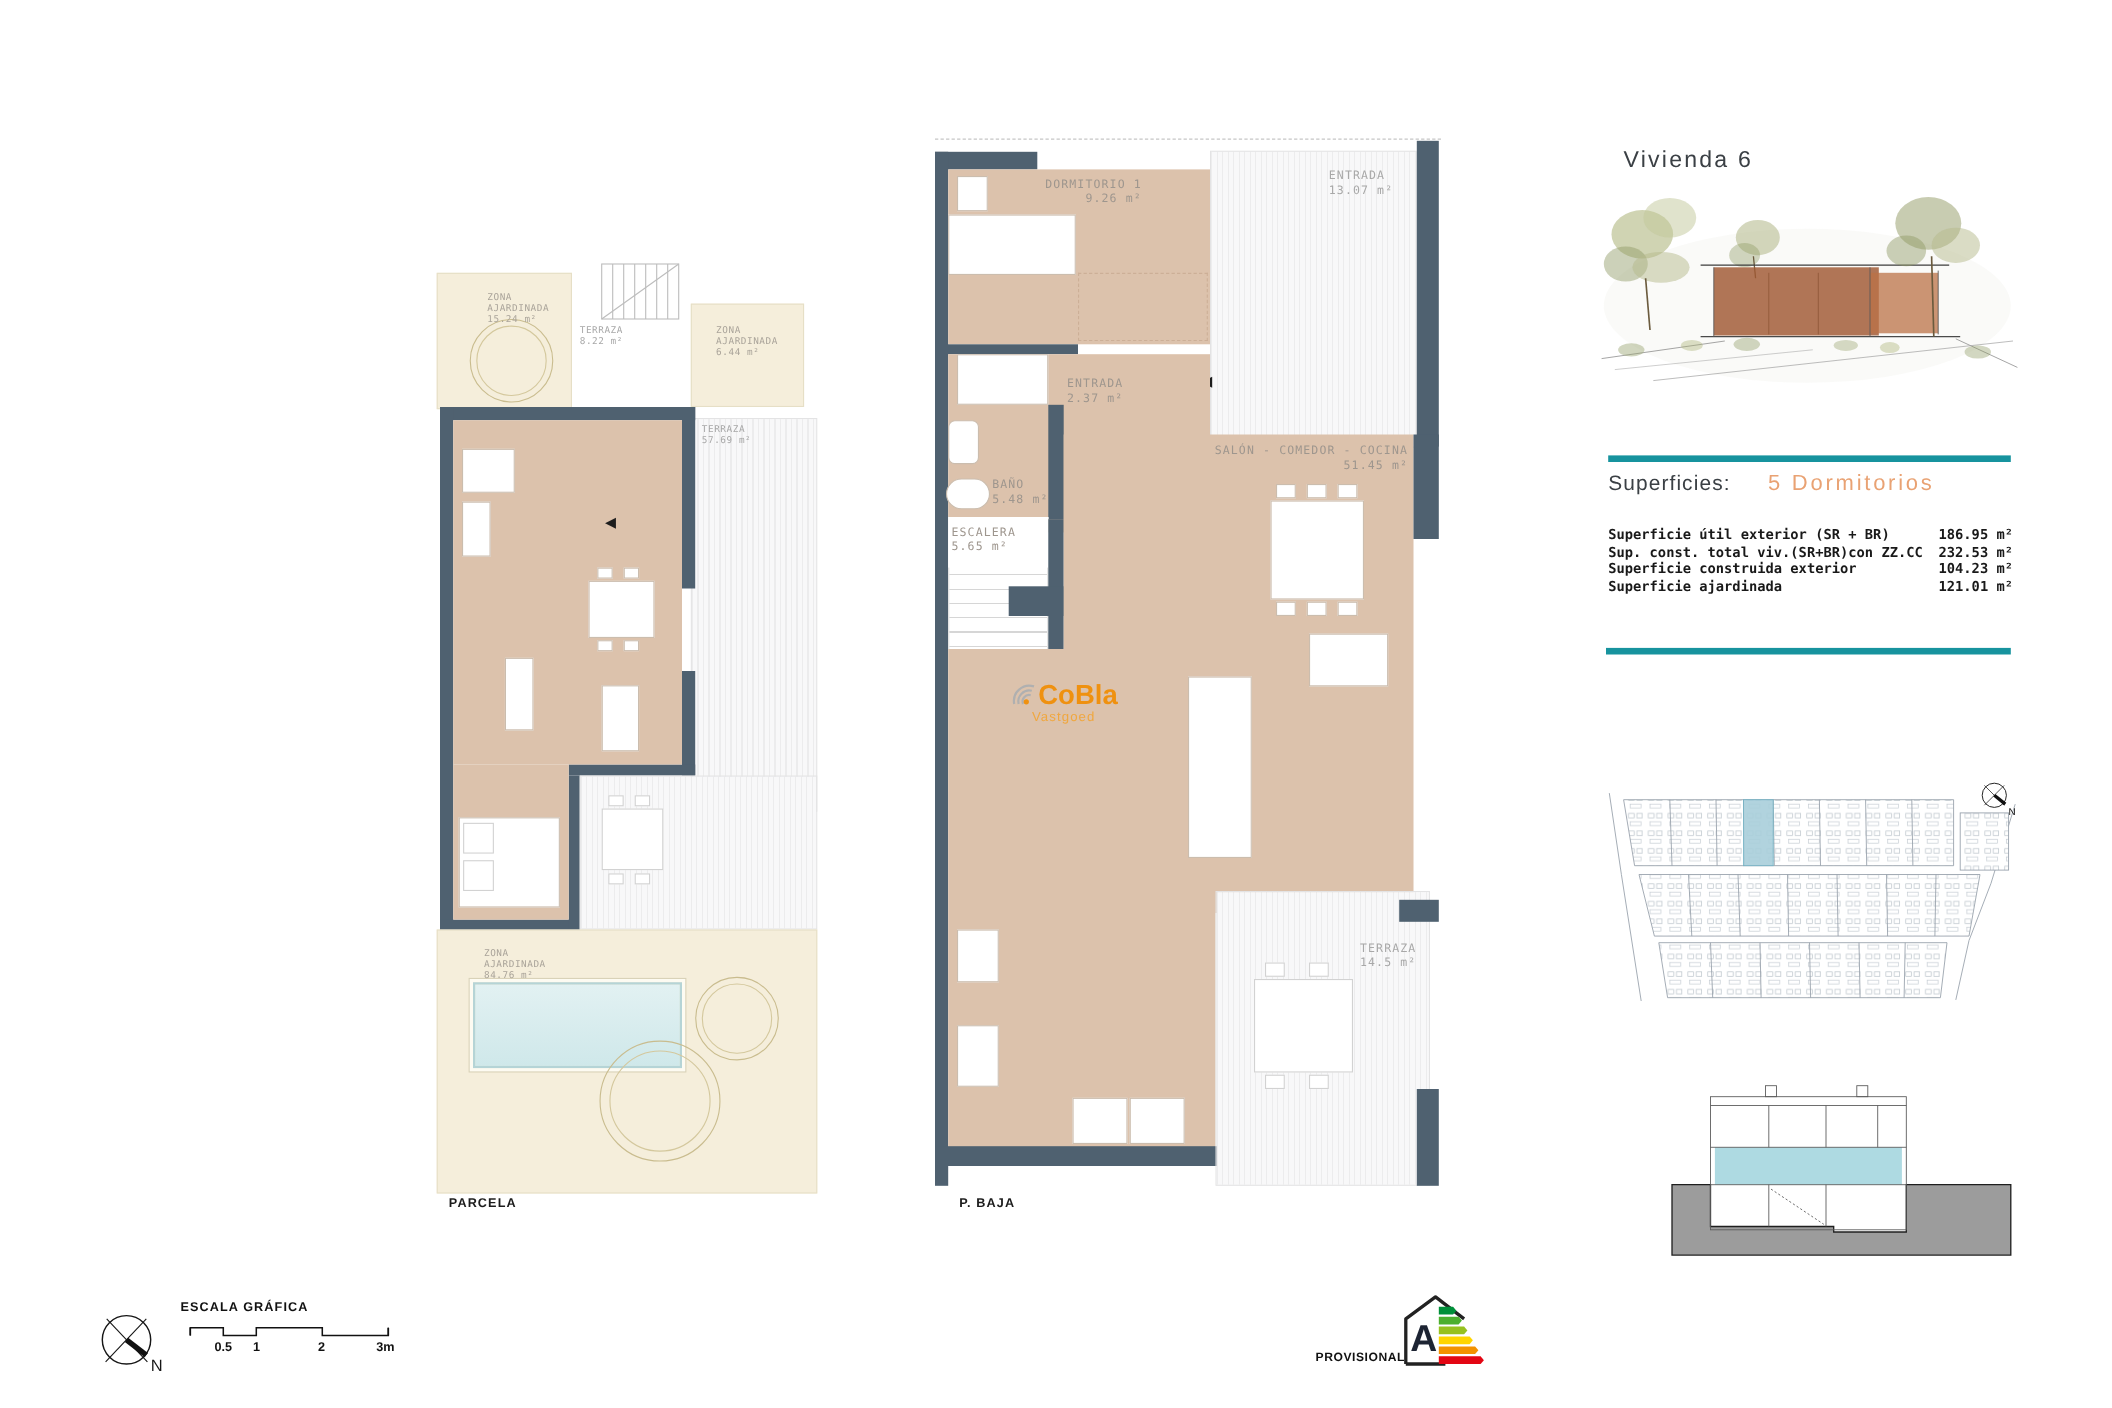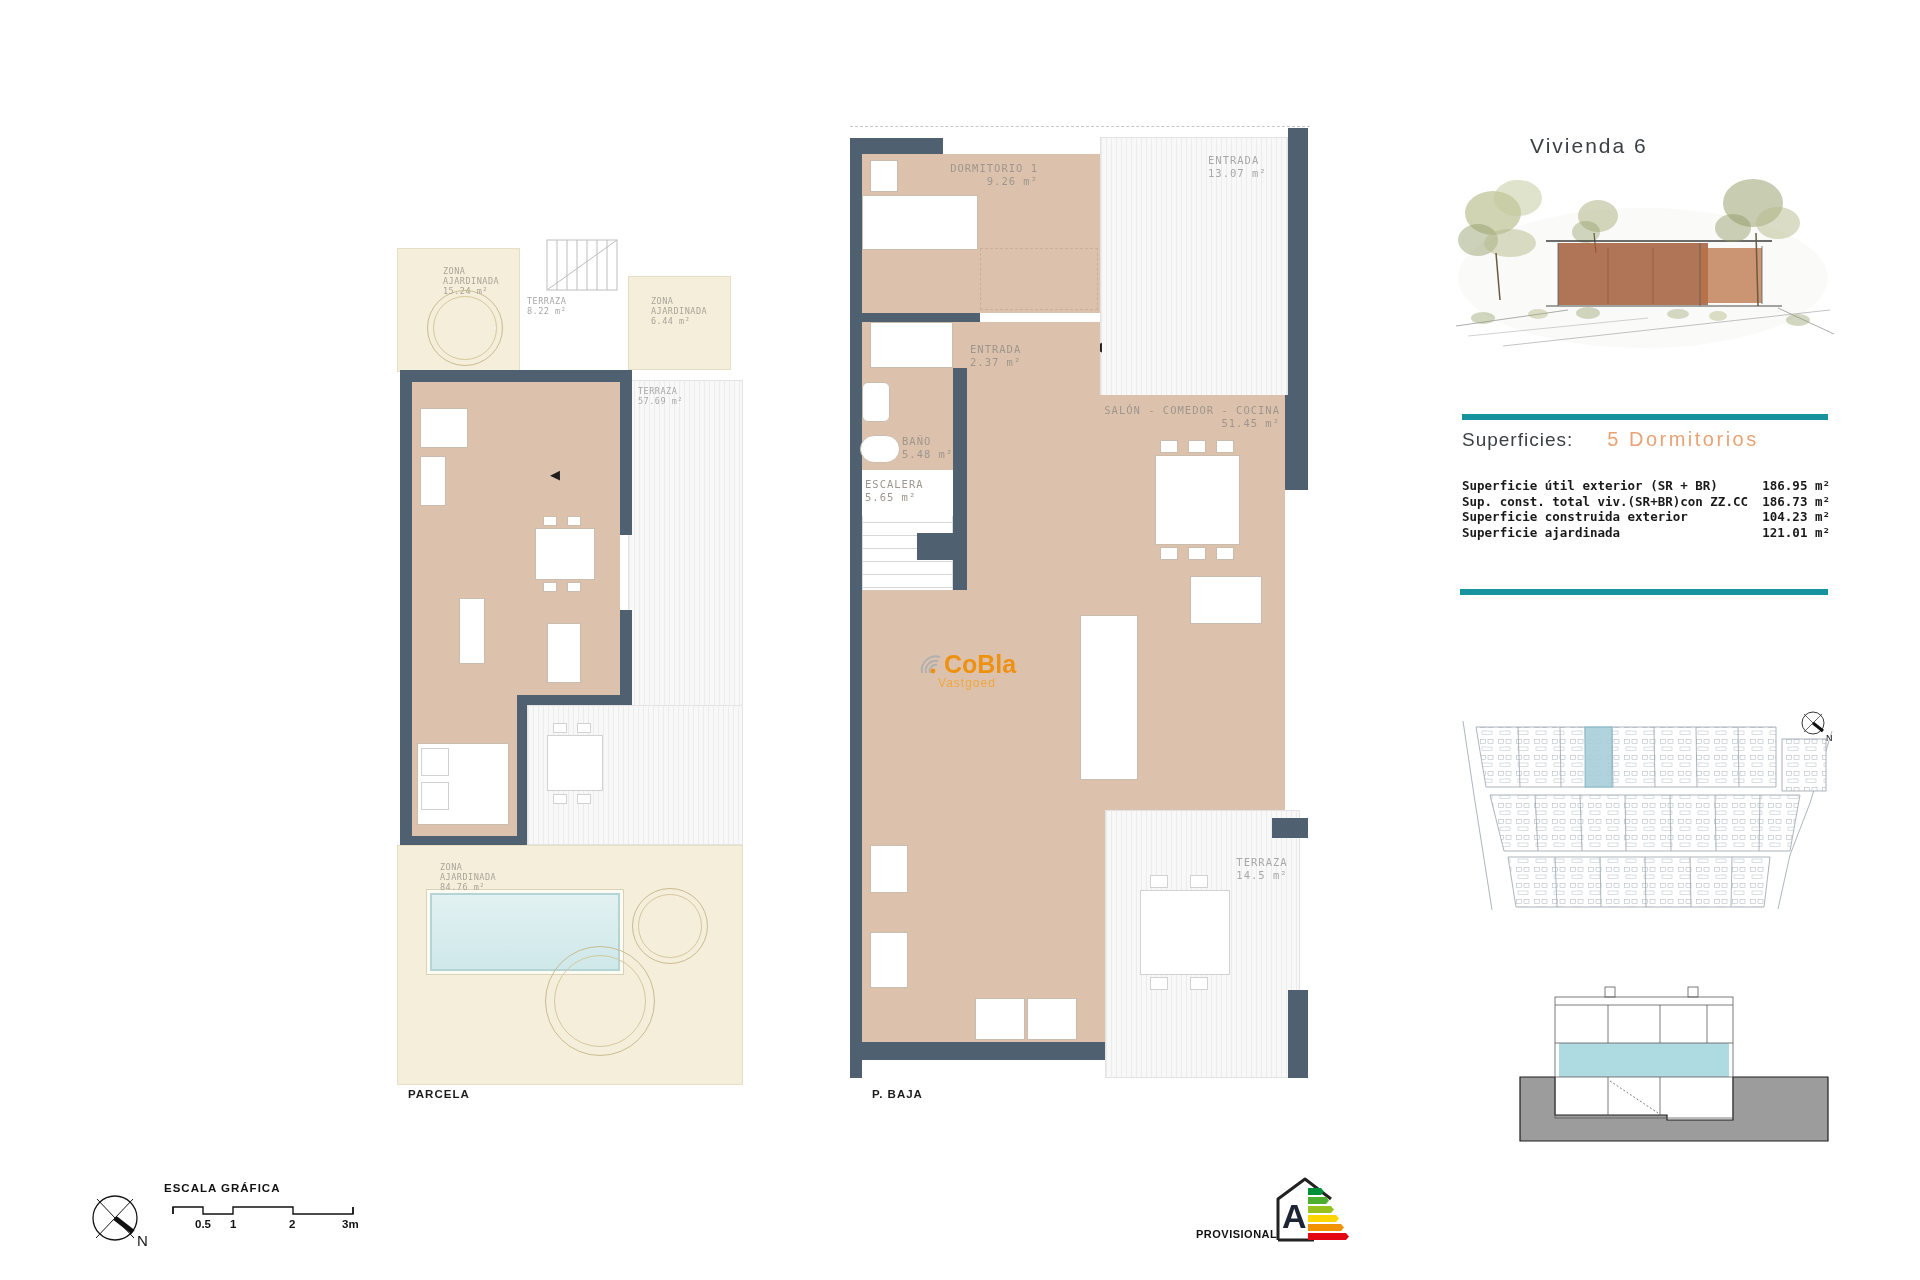--- a/index.html
+++ b/index.html
@@ -203,35 +203,35 @@
     <div class="abs wboxg" style="left:290px;top:772px;width:90px;height:85px;"></div>
     <div class="abs wboxg" style="left:300px;top:757px;width:18px;height:13px;"></div>
     <div class="abs wboxg" style="left:340px;top:757px;width:18px;height:13px;"></div>
     <div class="abs wboxg" style="left:300px;top:859px;width:18px;height:13px;"></div>
     <div class="abs wboxg" style="left:340px;top:859px;width:18px;height:13px;"></div>
     <div class="abs room-label gray" style="left:372px;top:738px;width:80px;text-align:center;">
       <span>TERRAZA</span>
       <span>14.5 m²</span>
     </div>
 
-    <div class="abs wm" style="left:52px;top:500px;width:130px;margin-top:32px;">
+    <div class="abs wm" style="left:52px;top:500px;width:130px;">
       <svg width="26" height="24" viewBox="0 0 26 24" style="vertical-align:-4px;">
         <g fill="none" stroke="#b0b0b0" stroke-width="2">
           <path d="M4,20 A14,14 0 0 1 22,4"></path>
           <path d="M8,20 A10,10 0 0 1 20,8"></path>
           <path d="M12,20 A6,6 0 0 1 19,12"></path>
         </g>
         <circle cx="15" cy="18" r="2.4" fill="#ef9110"></circle>
       </svg><span class="wm-brand">CoBla</span>
       <div class="wm-sub">Vastgoed</div>
     </div>
   </div>
   <div class="abs caption" style="left:872px;top:1088px;">P. BAJA</div>
 
-  <div class="abs page-title" style="left:1530px;top:134px;text-align:center;">Vivienda 6</div>
+  <div class="abs page-title" style="left:1476px;top:134px;text-align:center;">Vivienda 6</div>
 
   <svg class="abs" style="left:1448px;top:158px;" width="390" height="240" viewBox="0 0 390 240">
     <ellipse cx="195" cy="120" rx="185" ry="70" fill="#d8d4c4" opacity="0.12"></ellipse>
 
     <ellipse cx="45" cy="55" rx="28" ry="22" fill="#aab174" opacity="0.55"></ellipse>
     <ellipse cx="70" cy="40" rx="24" ry="18" fill="#c2c79a" opacity="0.5"></ellipse>
     <ellipse cx="30" cy="82" rx="20" ry="16" fill="#8f9a63" opacity="0.45"></ellipse>
     <ellipse cx="62" cy="85" rx="26" ry="14" fill="#b5ba8c" opacity="0.5"></ellipse>
     <path d="M48,95 L52,142" stroke="#6b5b3e" stroke-width="1.5" fill="none"></path>
 
@@ -273,21 +273,21 @@
     <span class="sup-bed" style="margin-left:34px;">5 Dormitorios</span>
   </div>
 
   <div class="abs sup-rows" style="left:1462px;top:478px;width:368px;">
     <div class="sup-row">
       <span>Superficie útil exterior (SR + BR)</span>
       <span>186.95 m²</span>
     </div>
     <div class="sup-row">
       <span>Sup. const. total viv.(SR+BR)con ZZ.CC</span>
-      <span>186.73 m²</span>
+      <span>232.53 m²</span>
     </div>
     <div class="sup-row">
       <span>Superficie construida exterior</span>
       <span>104.23 m²</span>
     </div>
     <div class="sup-row">
       <span>Superficie ajardinada</span>
       <span>121.01 m²</span>
     </div>
   </div>

